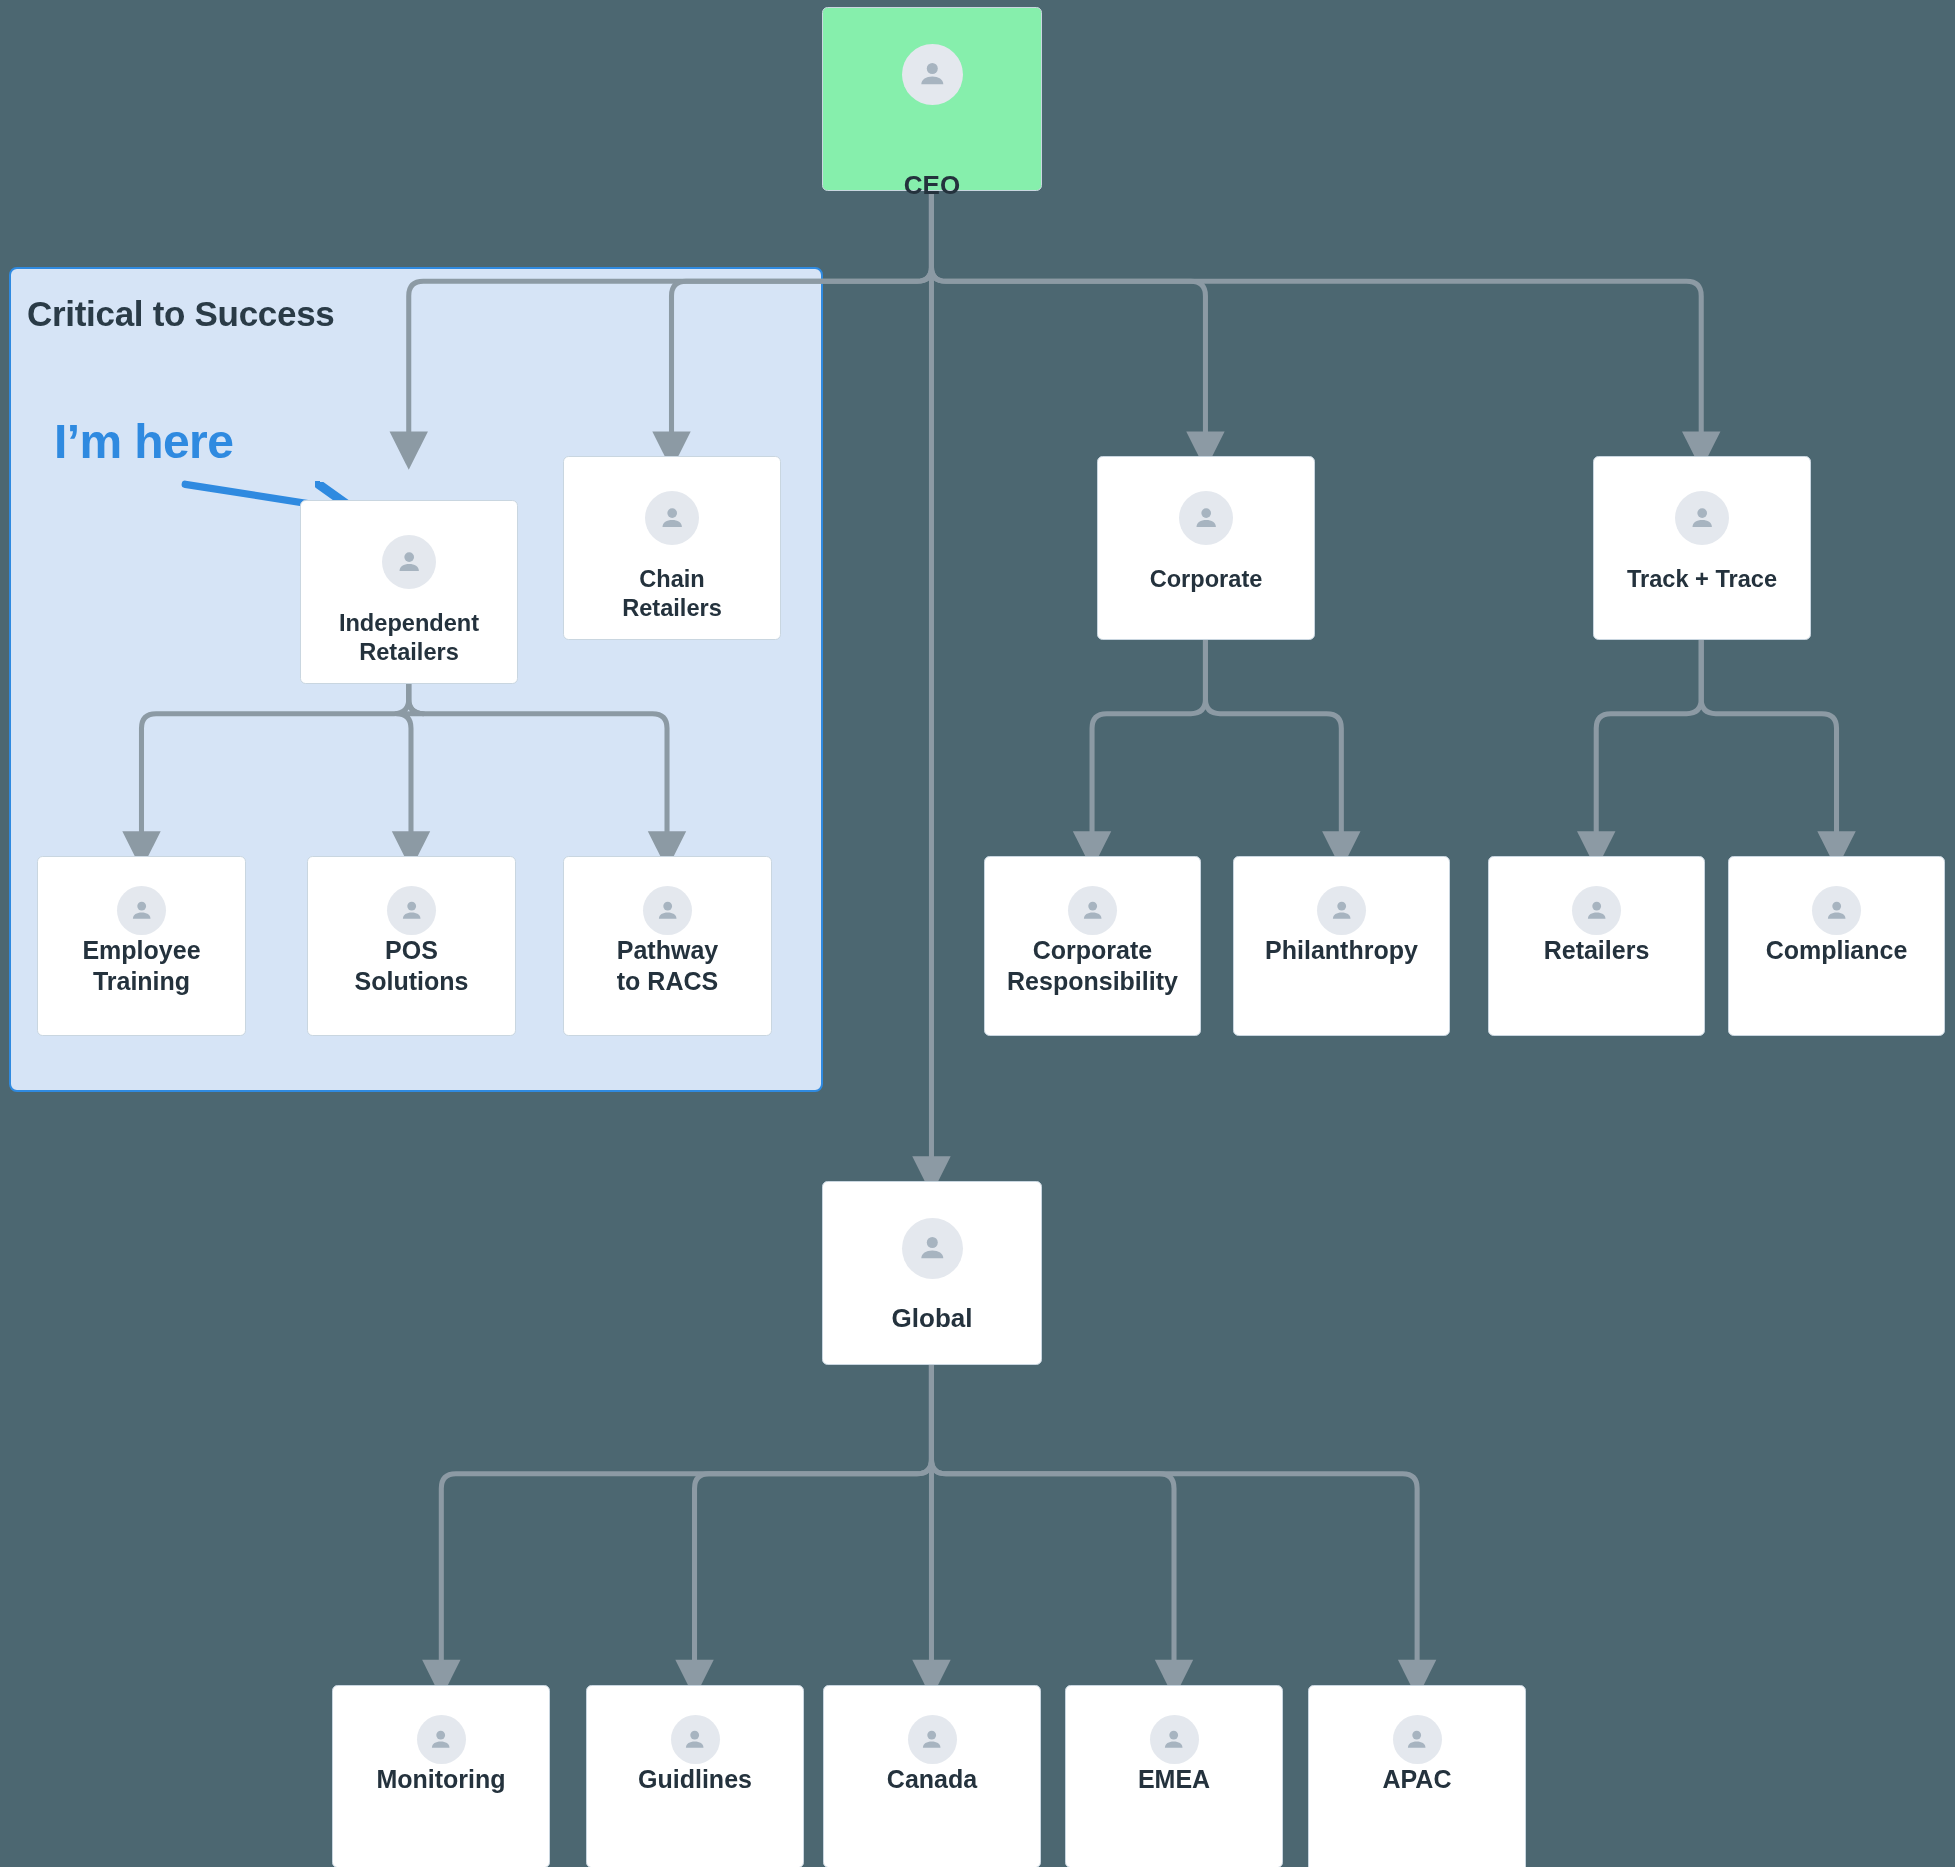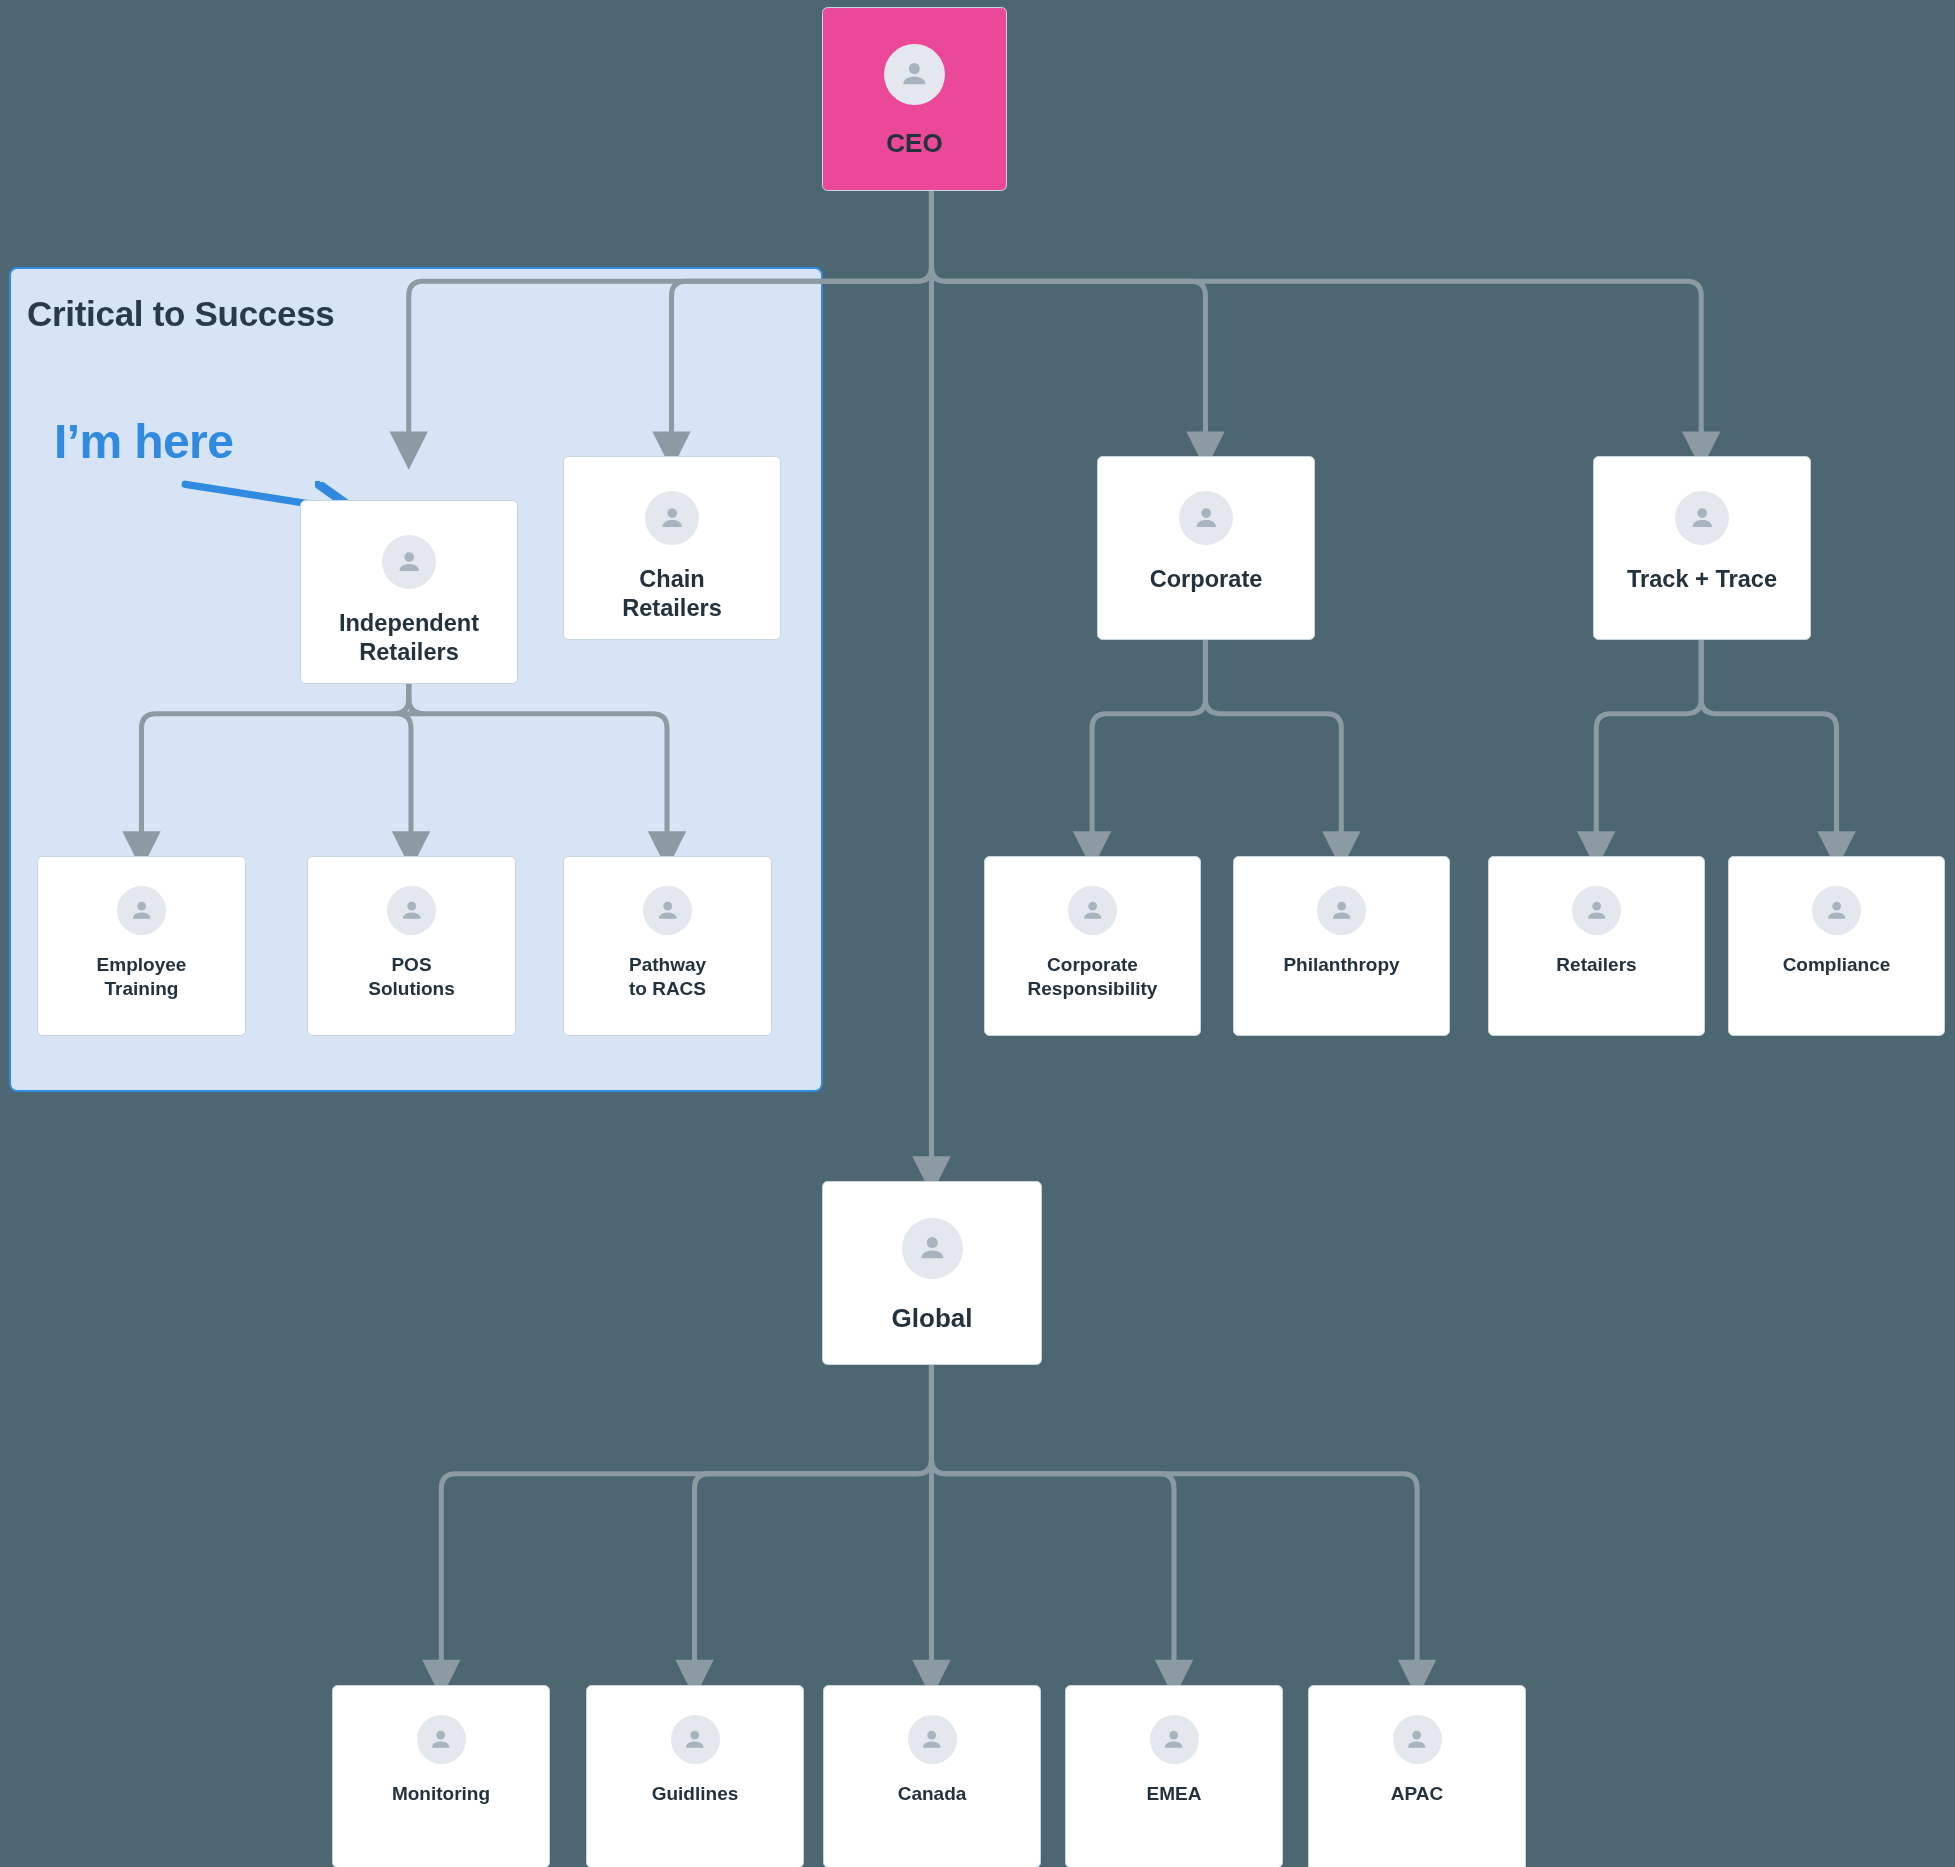--- a/index.html
+++ b/index.html
@@ -78,21 +78,21 @@
     flex: none;
   }
   .sz-lg { }
   .sz-lg .avatar { width: 61px; height: 61px; margin-top: 36px; }
   .sz-lg .nlabel { font-size: 26px; margin-top: 22.5px; }
 
   .sz-md .avatar { width: 54px; height: 54px; margin-top: 34px; }
   .sz-md .nlabel { font-size: 23.6px; margin-top: 20px; }
 
   .sz-sm .avatar { width: 49px; height: 49px; margin-top: 29px; }
-  .sz-sm .nlabel { font-size: 19px; margin-top: 18px; }
+  .sz-sm .nlabel { font-size: 25px; }
 </style>
 </head>
 <body>
 
 <div id="stage">
 
   <div class="group-panel" style="left: 9px; top: 267px; width: 814px; height: 825px; background: rgb(214, 228, 246); border-color: rgb(47, 138, 224);"></div>
   <div class="group-title" style="left: 27px; top: 294px;">Critical to Success</div>
   <div class="here-label" style="left: 54px; top: 414px; color: rgb(47, 138, 224);">I’m here</div>
 
@@ -121,21 +121,21 @@
         <path d="M 1659 2431 L 1659 2598.46 Q 1659 2624.46 1633 2624.46 L 812 2624.46 Q 786 2624.46 786 2650.46 L 786 2990" marker-end="url(#ah)"></path>
         <path d="M 1659 2431 L 1659 2598.46 Q 1659 2624.46 1633 2624.46 L 1263 2624.46 Q 1237 2624.46 1237 2650.46 L 1237 2990" marker-end="url(#ah)"></path>
         <path d="M 1659 2431 L 1659 2990" marker-end="url(#ah)"></path>
         <path d="M 1659 2431 L 1659 2598.46 Q 1659 2624.46 1685 2624.46 L 2065 2624.46 Q 2091 2624.46 2091 2650.46 L 2091 2990" marker-end="url(#ah)"></path>
         <path d="M 1659 2431 L 1659 2598.46 Q 1659 2624.46 1685 2624.46 L 2498 2624.46 Q 2524 2624.46 2524 2650.46 L 2524 2990" marker-end="url(#ah)"></path>
       </g>
     <path id="here-arrow" stroke="#2f8ae0" stroke-width="13" fill="none" stroke-linecap="round" marker-end="url(#ahblue)" d="M 330 862 L 622 908"></path>
   </svg>
 
   <div id="nodes">
-      <div class="node sz-lg" style="left: 822px; top: 6.7px; width: 185px; height: 184px; background: #ec4899; border-color: rgb(201, 214, 224);">
+      <div class="node sz-lg" style="left: 822px; top: 6.7px; width: 220px; height: 184px; background: #86efac; border-color: rgb(201, 214, 224); gap: 42px;">
         <div class="avatar" style="background: rgb(228, 232, 238);">
           <svg viewBox="0 0 24 24" width="60%" height="60%" aria-hidden="true">
             <circle cx="12" cy="8.2" r="3.6" fill="#a7b4c0"></circle>
             <path d="M4.8 18.6c0-3.4 3.2-5.2 7.2-5.2s7.2 1.8 7.2 5.2z" fill="#a7b4c0"></path>
           </svg>
         </div>
         <div class="nlabel" style="color: rgb(36, 50, 61);">CEO</div>
       </div>
       <div class="node sz-md" style="left: 300px; top: 456px; width: 218px; height: 184px; background: rgb(255, 255, 255); border-color: rgb(201, 214, 224); margin-top: 44px;">
         <div class="avatar" style="background: rgb(228, 232, 238);">

